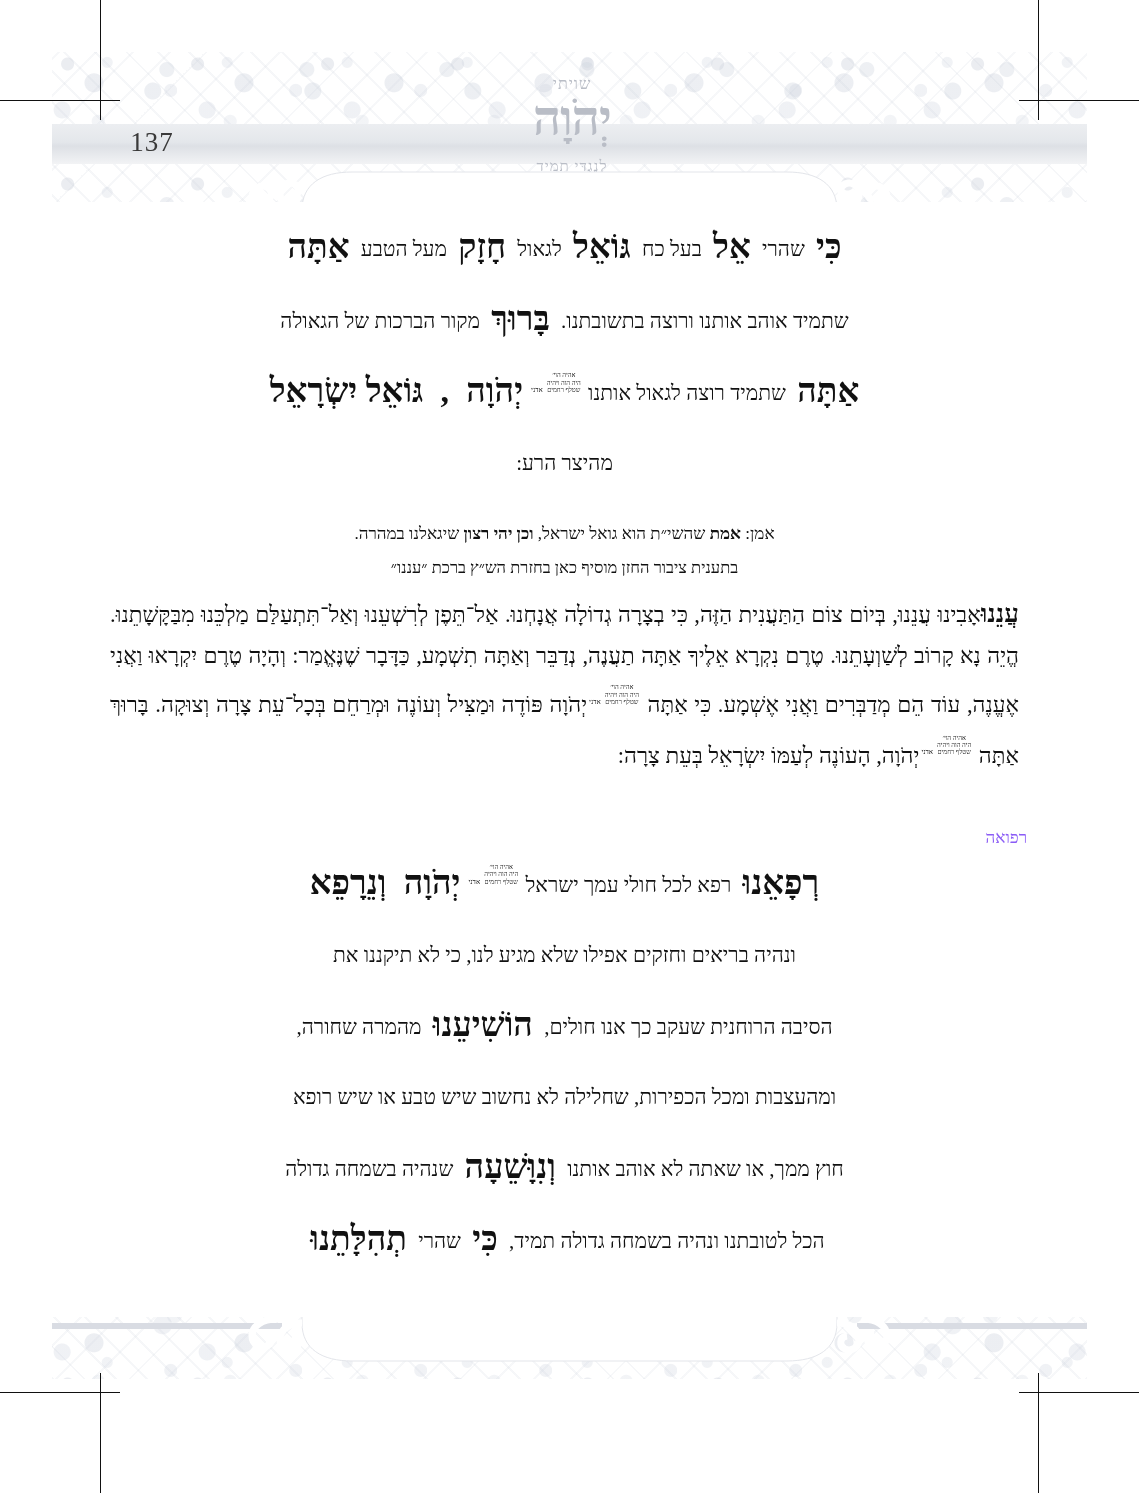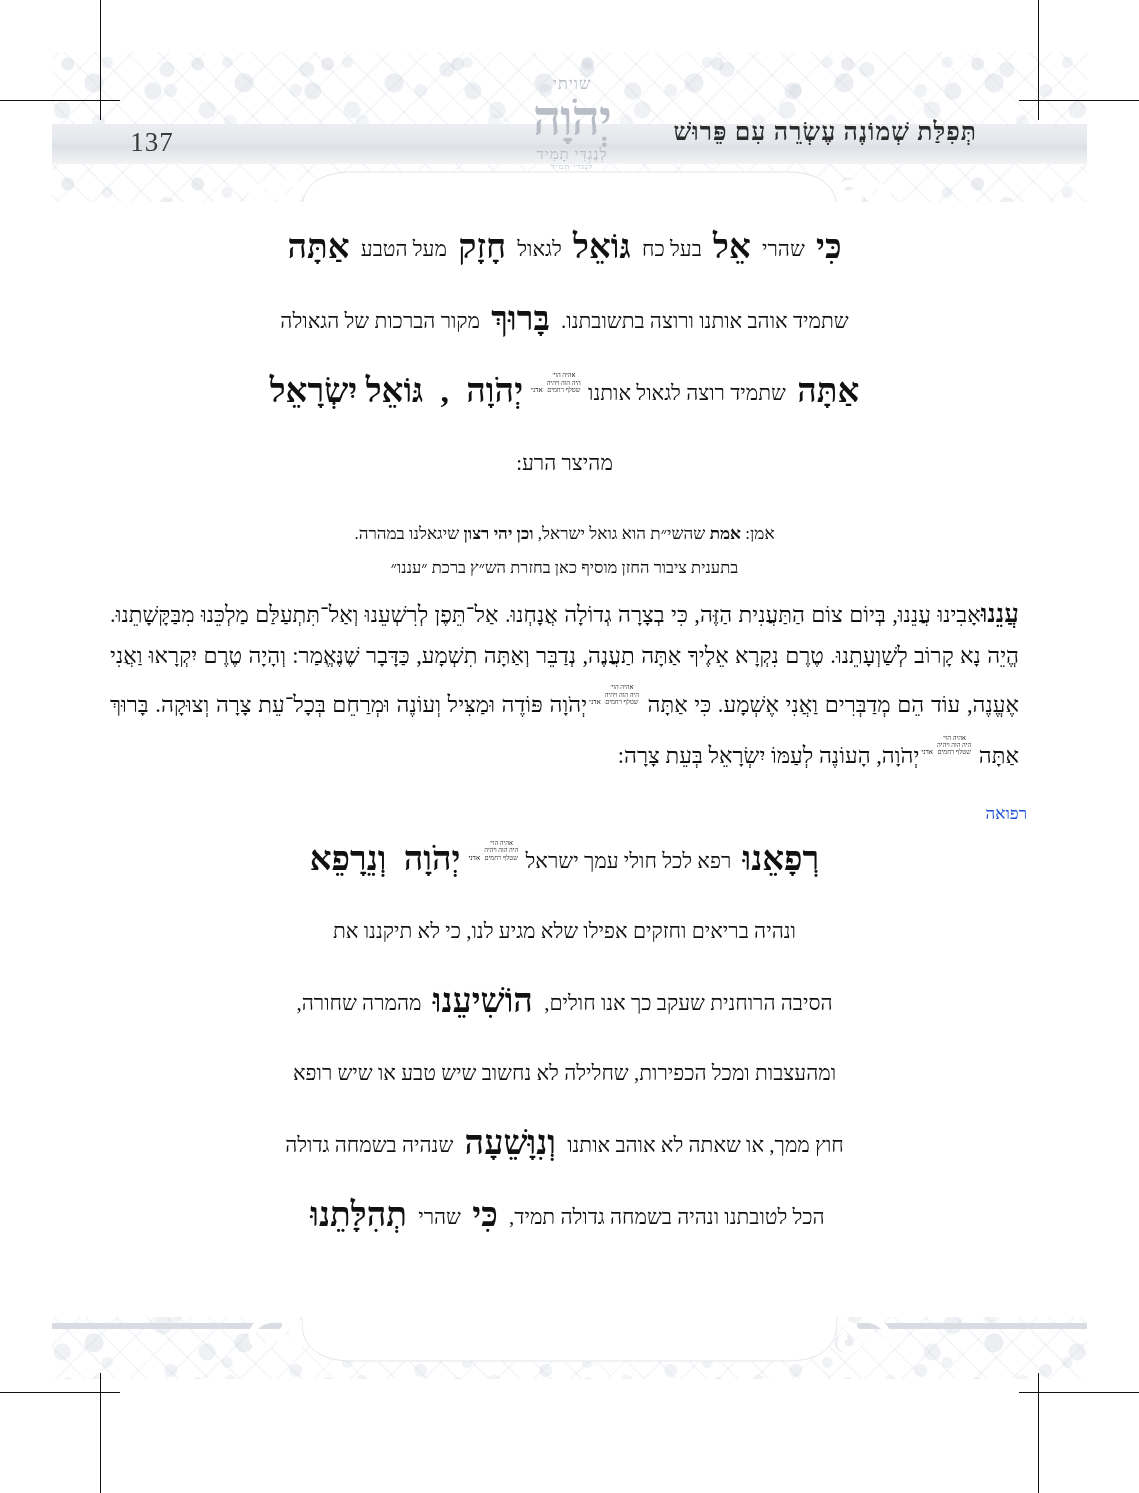--- a/index.html
+++ b/index.html
@@ -71,21 +71,21 @@
   
   .logo{
     position:absolute;left:455px;top:24px;width:130px;height:110px;
     text-align:center;color:#b9bdc6;
     font-family:"Liberation Serif","DejaVu Serif",serif;
     line-height:1;
     user-select:none;
   }
   .logo .l-top{font-size:16px;letter-spacing:1px;}
   .logo .l-mid{font-size:49px;font-weight:bold;letter-spacing:-1px;margin-top:2px;}
-  .logo .l-bot{font-size:15px;letter-spacing:1px;margin-top:4px;}
+  .logo .l-bot{font-size:15px;letter-spacing:1px;margin-top:16px;}
   .logo .l-sub{font-size:8px;letter-spacing:1px;margin-top:1px;color:#c3c7cf;}
 
   
   .ornament{position:absolute;left:0;width:100%;height:70px;pointer-events:none;}
   .ornament svg{display:block;width:100%;height:100%;}
   .orn-top{top:112px;}
   .orn-bottom{bottom:10px;transform:scaleY(-1);}
 
   
   .content{
@@ -143,21 +143,21 @@
     direction:rtl;text-align:justify;
     font-family:"Liberation Serif","DejaVu Serif",serif;
     font-size:22.5px;line-height:1.72;color:#111;
     margin:0 8px;
   }
   .vocal b{font-weight:bold;font-size:26px;}
 
   .section-label{
     direction:rtl;text-align:right;
     font-family:"Liberation Serif","DejaVu Serif",serif;
-    font-size:17px;color:#1d4ed8;margin-top:2px;
+    font-size:17px;color:#8b5cf6;margin-top:26px;
   }
 
   .spacer-sm{height:14px;}
   .spacer-md{height:26px;}
 </style>
 </head>
 <body>
 
 <div class="cropmark cm-v" style="left:100px;top:0;"></div>
 <div class="cropmark cm-h" style="left:0;top:100px;"></div>
@@ -171,21 +171,20 @@
 <div class="plate">
 
   <div class="texture"></div>
   <div class="content-bg"></div>
 
   <div class="header-zone">
     <div class="header-band"></div>
 
     <div class="page-number">137</div>
 
-    <div class="header-title">תְּפִלַּת שְׁמוֹנֶה עֶשְׂרֵה עִם פֵּרוּשׁ</div>
 
     <div class="logo">
       <div class="l-top">שויתי</div>
       <div class="l-mid">יְהֹוָה</div>
       <div class="l-bot">לְנֶגְדִּי תָמִיד</div>
       <div class="l-sub">לנגדי תמיד</div>
     </div>
   </div>
 
   <div class="ornament orn-top">

